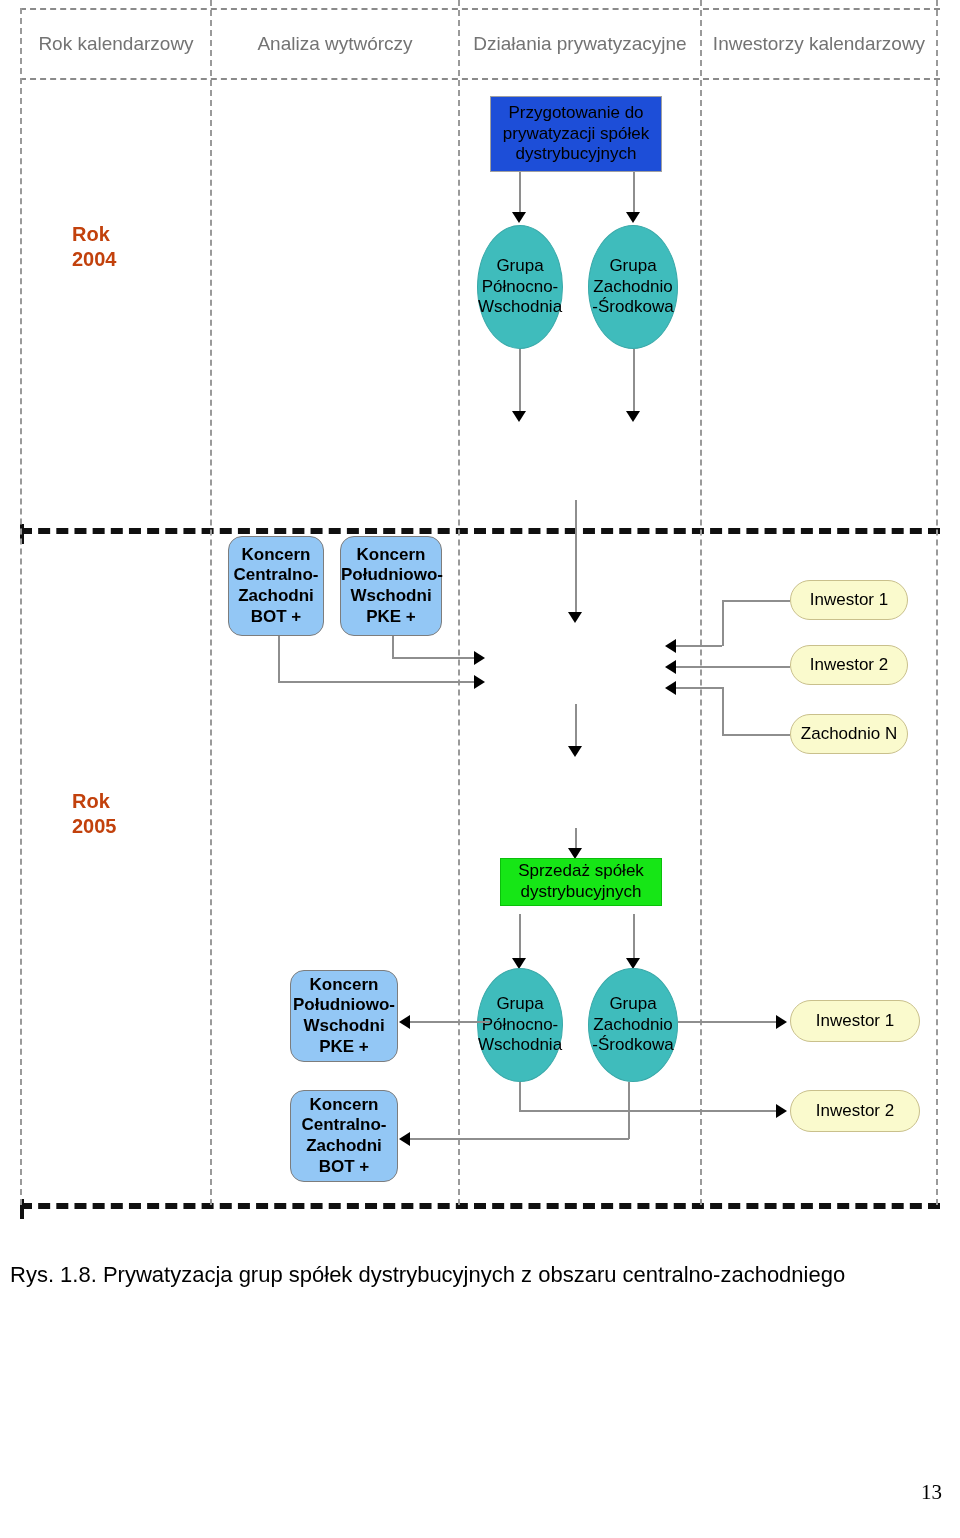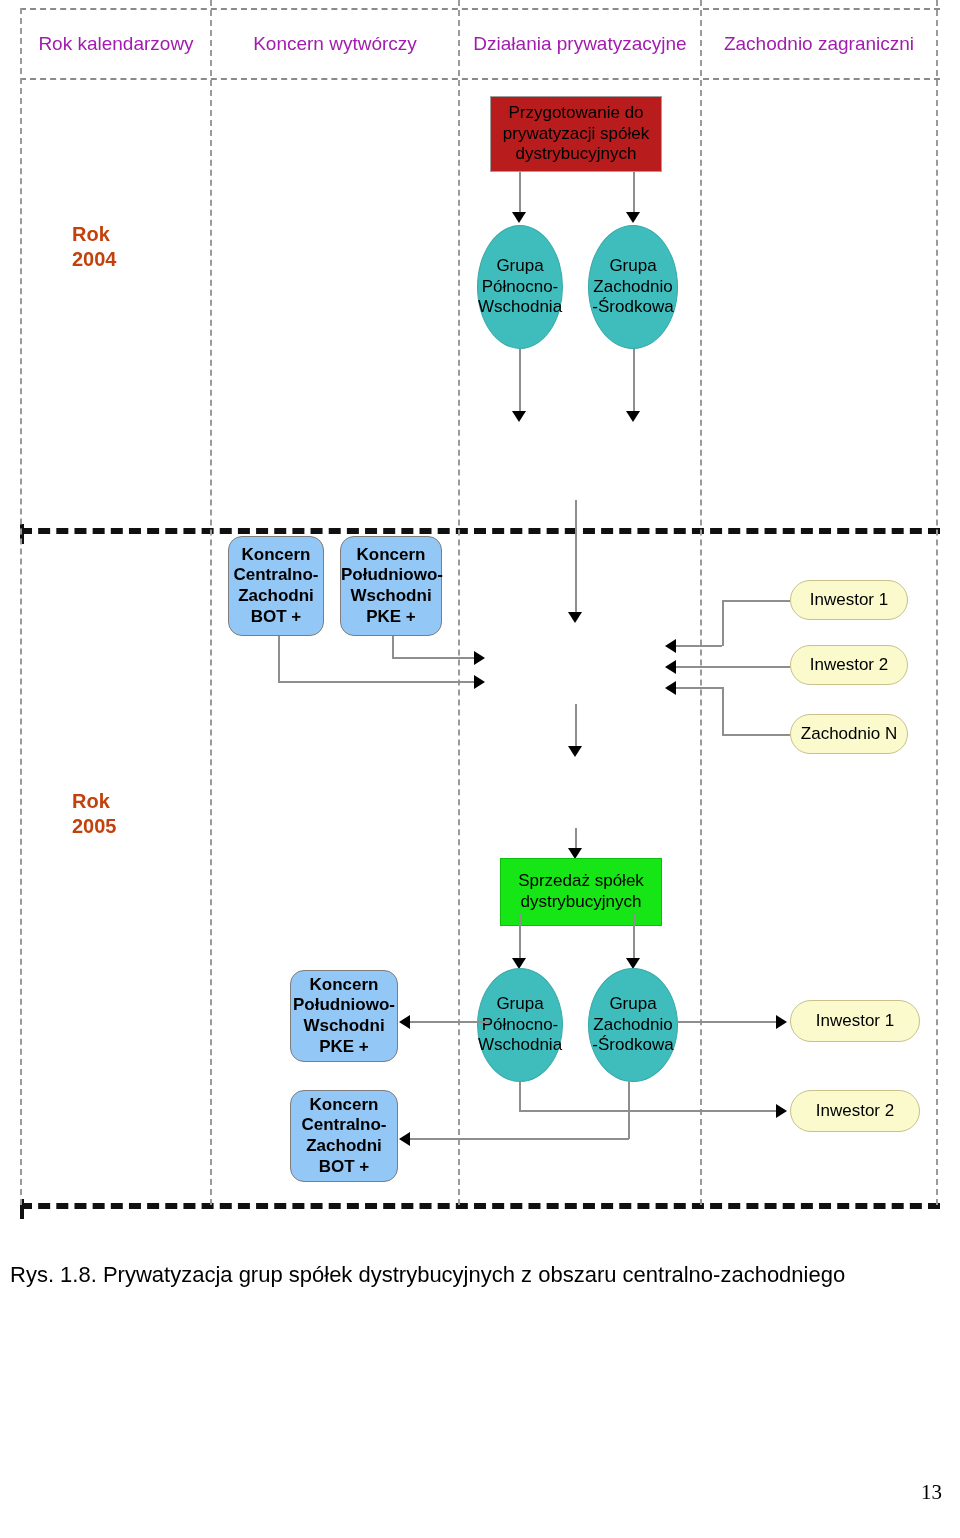--- a/index.html
+++ b/index.html
@@ -25,21 +25,21 @@
     content:"";position:absolute;left:0;top:-10px;width:4px;height:20px;background:#101010;
   }
   .vline{
     position:absolute;width:0;
     border-left:2px dashed #9a9a9a;
   }
 
   
   .col-head{
     position:absolute;
-    font-size:19px;color:#a21caf;
+    font-size:19px;color:#737373;
     text-align:center;
     white-space:nowrap;
   }
 
   
   .year-label{
     position:absolute;
     font-size:20px;font-weight:bold;color:#c2410c;
     line-height:1.25;
   }
@@ -49,21 +49,21 @@
     position:absolute;
     box-sizing:border-box;
     display:flex;align-items:center;justify-content:center;
     text-align:center;
     line-height:1.22;
     color:#000;
   }
   .node span{display:block;width:100%;}
 
   .green-box{
-    background:#b91c1c;
+    background:#1d4ed8;
     border:1px solid #a0a0a0;
     font-size:17px;
   }
   .green-bright{
     background:#16e616;
     border:1px solid #0bbf0b;
     font-size:17px;
   }
   .blue-box{
     background:#93c7f5;
@@ -128,23 +128,23 @@
   <div class="hline-thick" style="top:528px;"></div>
   <div class="hline-thick" style="top:1203px;"></div>
 
   <div class="vline" style="left:20px;  top:8px;  height:1197px;"></div>
   <div class="vline" style="left:210px; top:0px;  height:1205px;"></div>
   <div class="vline" style="left:458px; top:0px;  height:1205px;"></div>
   <div class="vline" style="left:700px; top:0px;  height:1205px;"></div>
   <div class="vline" style="left:936px; top:0px;  height:1205px;"></div>
 
   <div class="col-head" style="left:22px;  top:33px; width:188px;">Rok kalendarzowy</div>
-  <div class="col-head" style="left:212px; top:33px; width:246px;">Koncern wytwórczy</div>
+  <div class="col-head" style="left:212px; top:33px; width:246px;">Analiza wytwórczy</div>
   <div class="col-head" style="left:460px; top:33px; width:240px;">Działania prywatyzacyjne</div>
-  <div class="col-head" style="left:702px; top:33px; width:234px;">Zachodnio zagraniczni</div>
+  <div class="col-head" style="left:702px; top:33px; width:234px;">Inwestorzy kalendarzowy</div>
 
   <div class="year-label" style="left:72px; top:222px;">
     <div>Rok</div>
     <div>2004</div>
   </div>
   <div class="year-label" style="left:72px; top:789px;">
     <div>Rok</div>
     <div>2005</div>
   </div>
 
@@ -212,21 +212,21 @@
   <div class="conn h" style="left:676px; top:687px; width:46px;"></div>
   <div class="arrow left" style="left:665px; top:681px;"></div>
 
   <div class="conn v" style="left:575px; top:704px; height:46px;"></div>
   <div class="arrow down" style="left:568px; top:746px;"></div>
 
 
   <div class="conn v" style="left:575px; top:828px; height:24px;"></div>
   <div class="arrow down" style="left:568px; top:848px;"></div>
 
-  <div class="node green-bright" style="left:500px; top:858px; width:162px; height:68px;">
+  <div class="node green-bright" style="left:500px; top:858px; width:162px; height:48px;">
     <span>Sprzedaż spółek dystrybucyjnych</span>
   </div>
 
   <div class="conn v" style="left:519px; top:914px; height:48px;"></div>
   <div class="arrow down" style="left:512px; top:958px;"></div>
   <div class="conn v" style="left:633px; top:914px; height:48px;"></div>
   <div class="arrow down" style="left:626px; top:958px;"></div>
 
   <div class="node teal-ellipse" style="left:477px; top:968px; width:86px; height:114px;">
     <span>Grupa Północno-Wschodnia</span>

